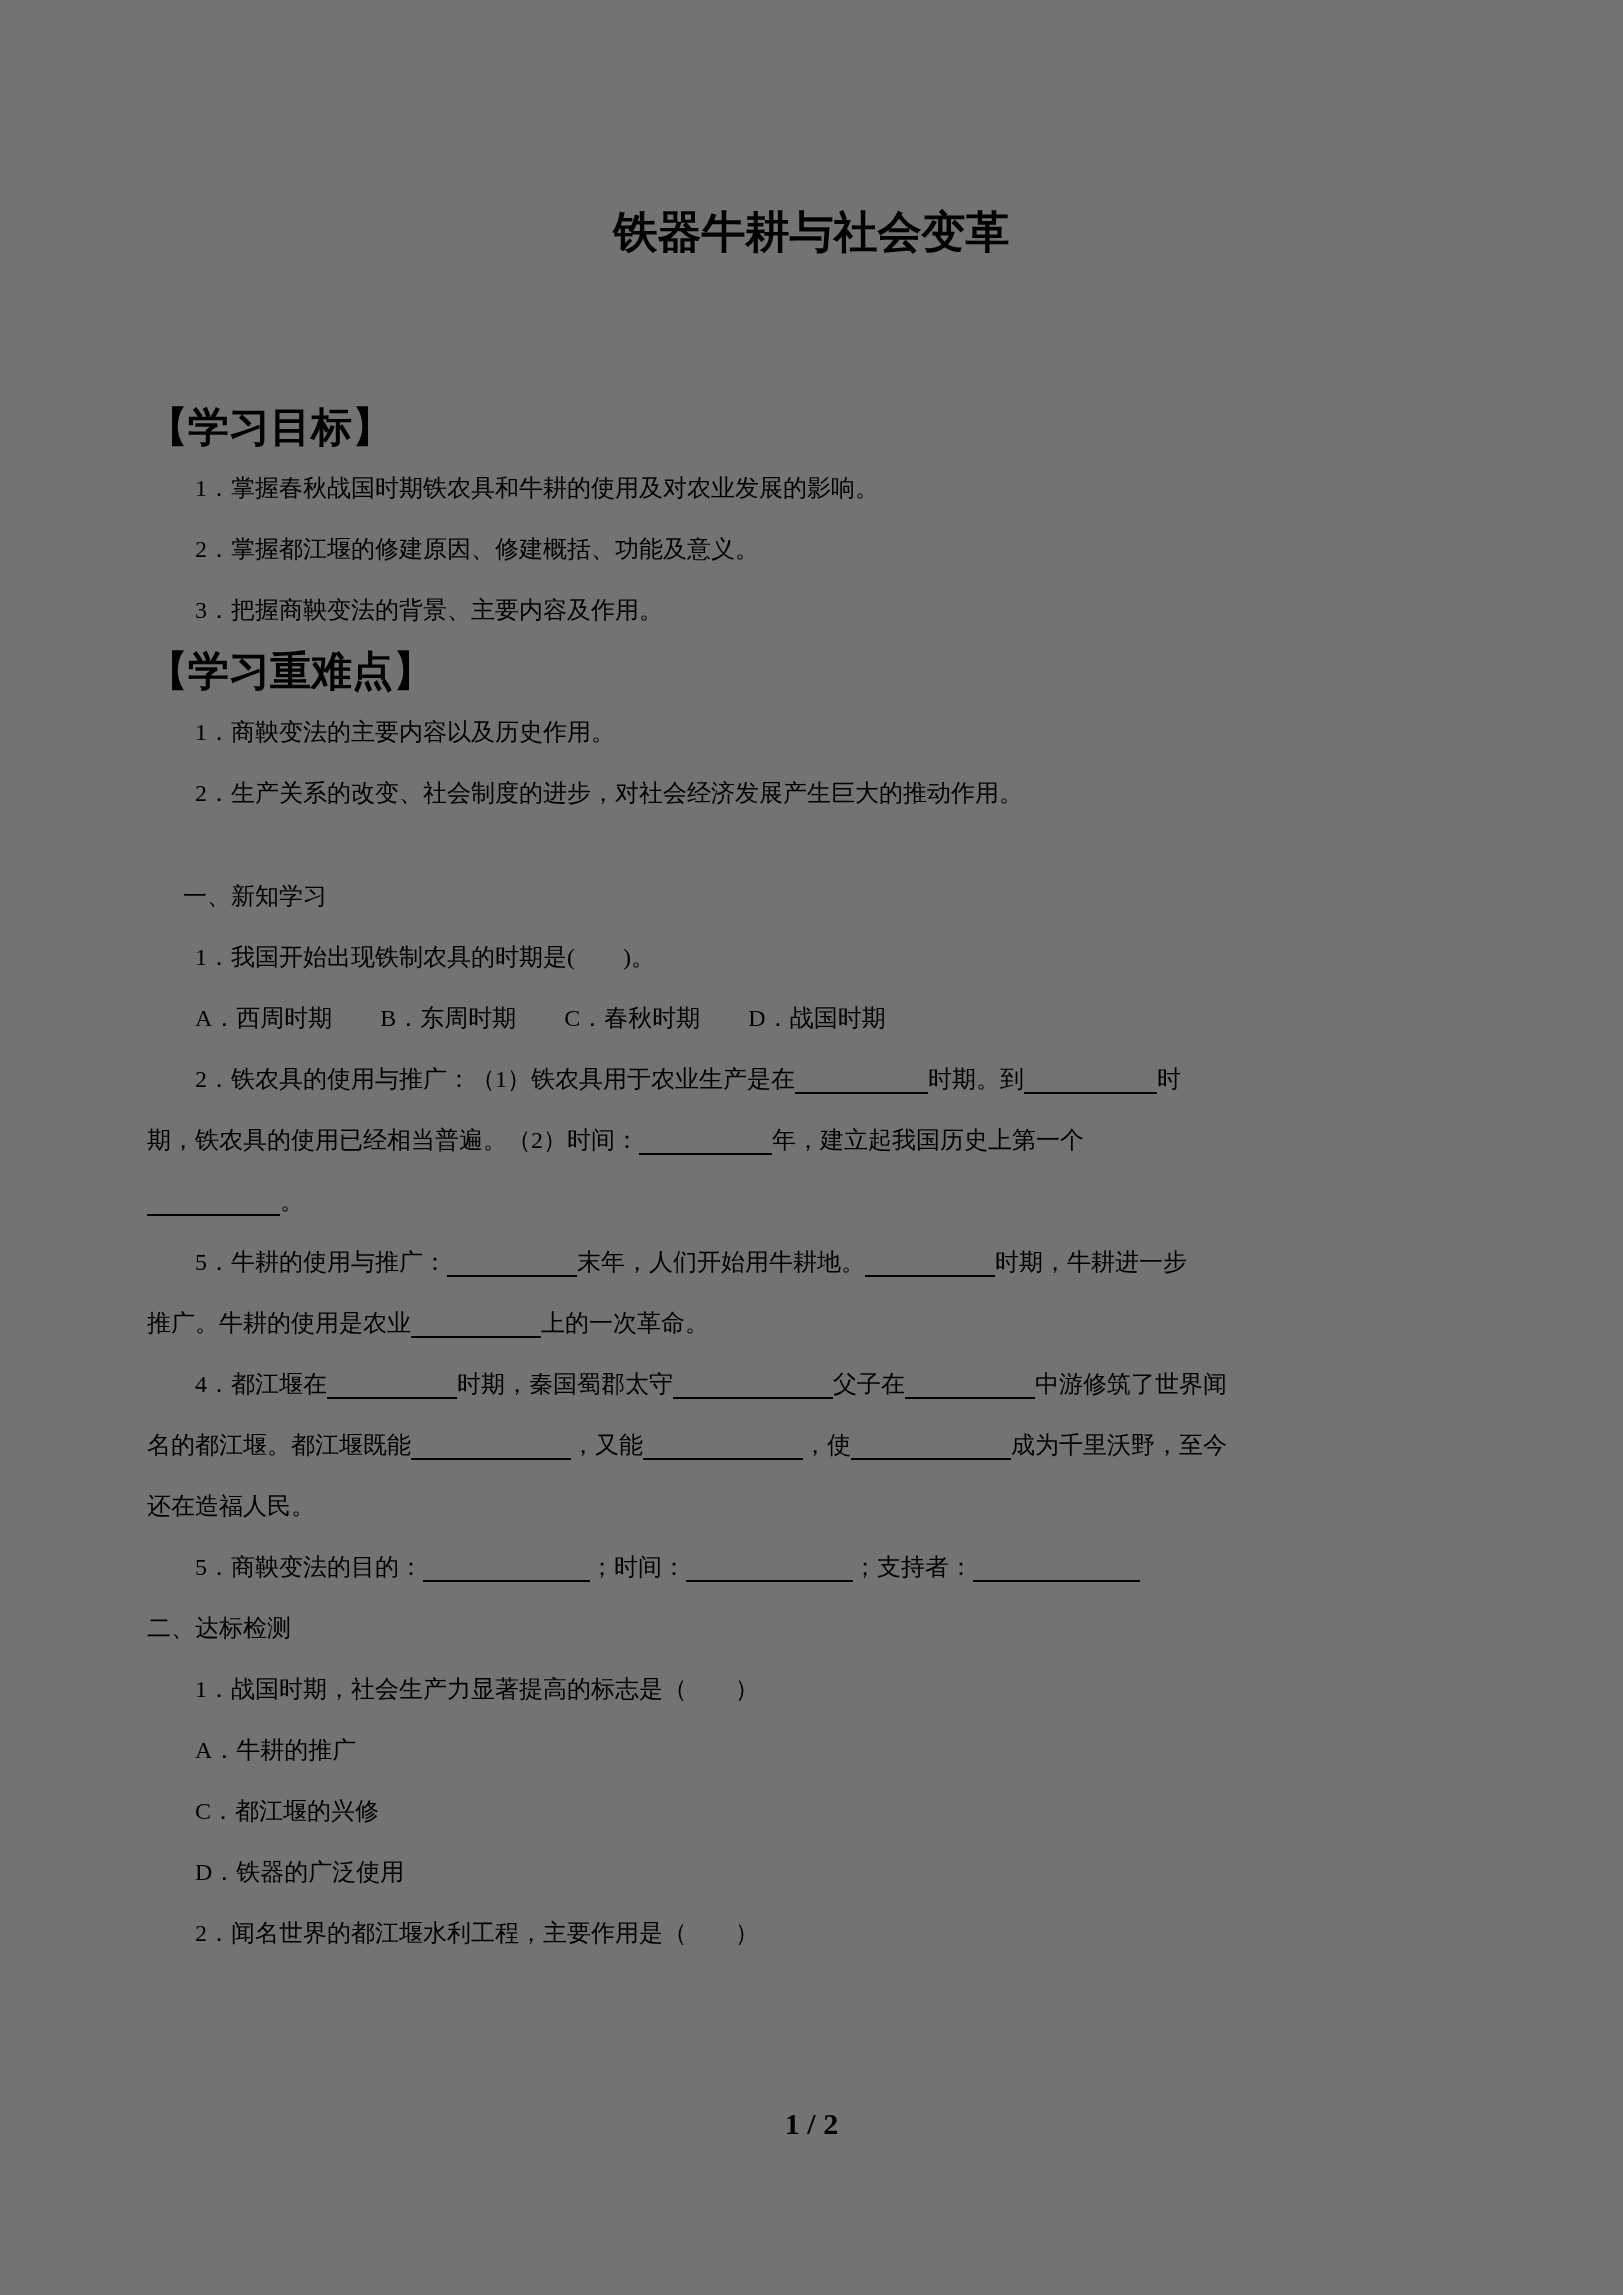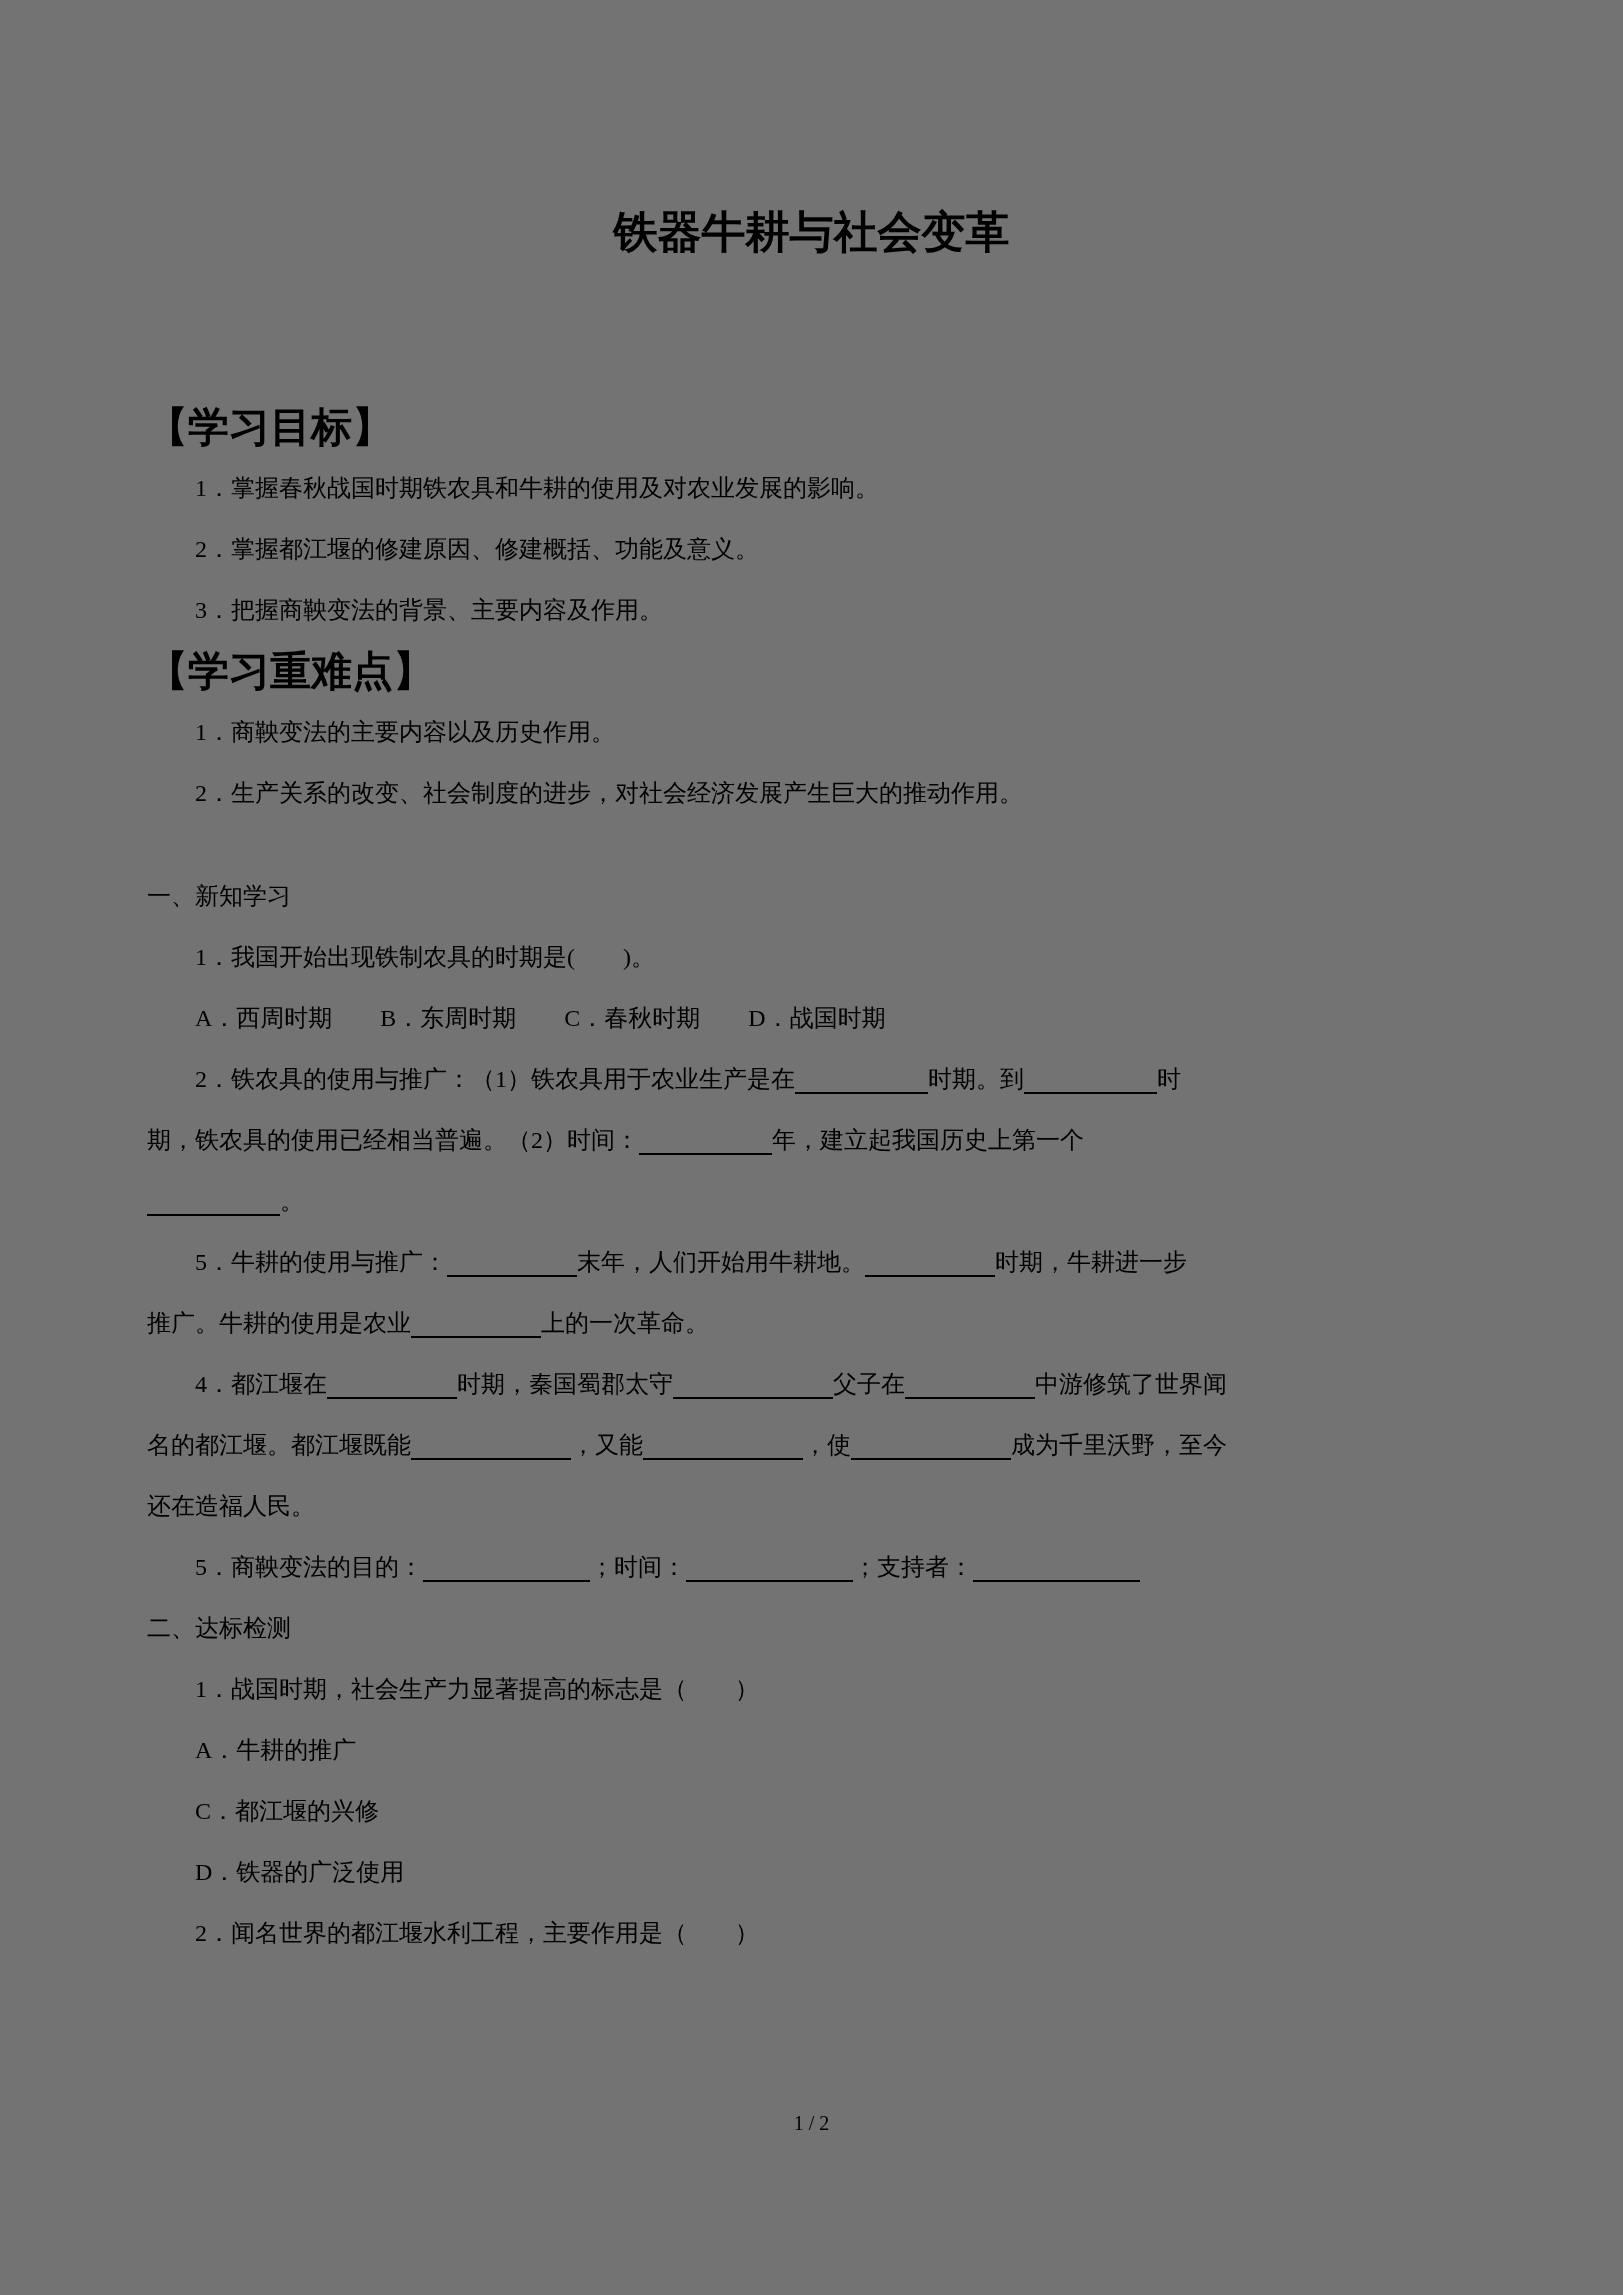--- a/index.html
+++ b/index.html
@@ -40,35 +40,36 @@
     text-align: center;
     white-space: nowrap;
     margin-bottom: 134px;
   }
   .heading {
     font-size: 41px;
     font-weight: 700;
   }
   .gap {
     margin-top: 42px;
+    margin-left: 36px;
   }
   .bl {
     display: inline-block;
     height: 8.2px;
     border-bottom: 2.7px solid #000000;
     vertical-align: -6.8px;
   }
   .footer {
     position: absolute;
     left: 0;
     top: 2103px;
     width: 100%;
     text-align: center;
-    font-size: 20px;
-    font-weight: 400;
+    font-size: 30px;
+    font-weight: 700;
     line-height: 41px;
   }
 </style>
 </head>
 <body>
 
 <div class="page">
   <div class="content">
       <div class="t-line title"><span>铁器牛耕与社会变革</span></div>
       <div class="t-line heading"><span>【学习目标】</span></div>

